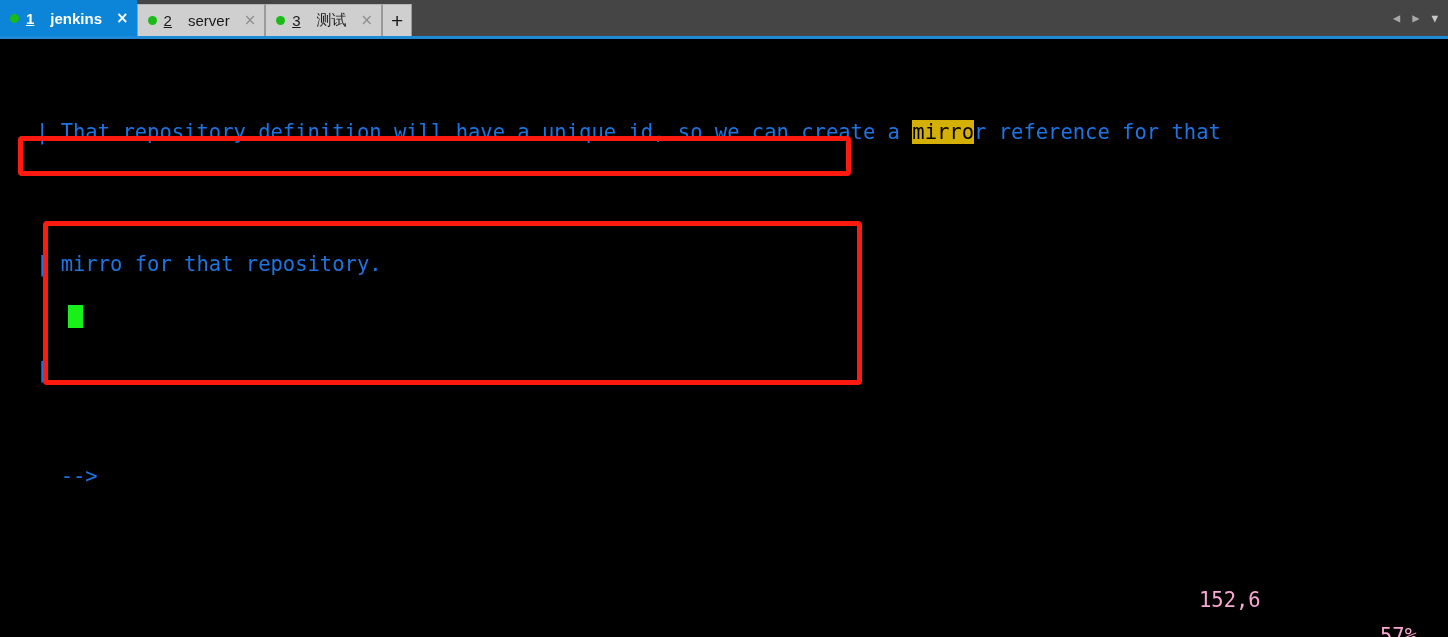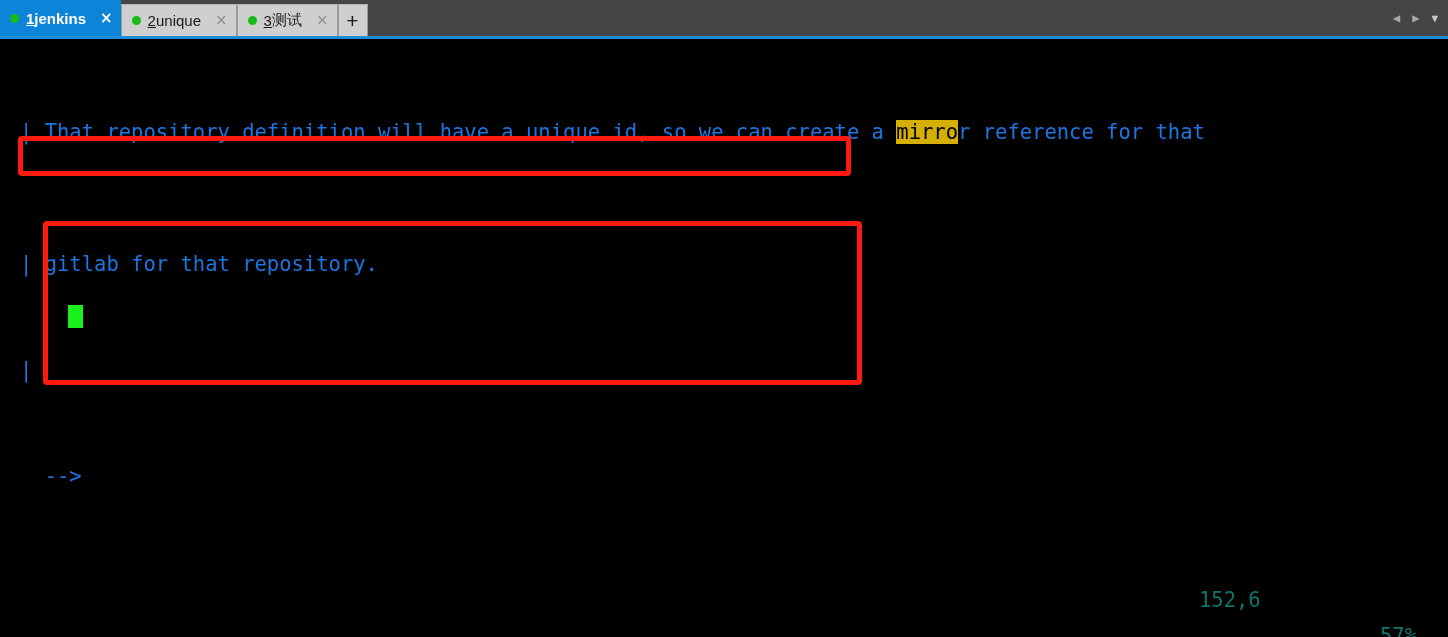--- a/index.html
+++ b/index.html
@@ -50,21 +50,21 @@
     border-top: 1px solid #b5b5b5;
   }
   .tab-dot {
     width: 9px; height: 9px;
     border-radius: 50%;
     background: #18bb18;
     margin-right: 7px;
     flex: 0 0 auto;
   }
   .tab-num { text-decoration: underline; }
-  .tab-label { margin-left: 0px; }
+  .tab-label { margin-left: 16px; }
   .tab-close {
     margin-left: 14px;
     font-size: 15px;
     line-height: 1;
     font-family: "DejaVu Sans", sans-serif;
   }
   .tab.active .tab-close { color: #ffffff; }
   .tab.inactive .tab-close { color: #8e8e8e; }
   .tab-newbtn {
     height: 32px; width: 30px;
@@ -100,21 +100,21 @@
     left: 0; top: 39px;
     width: 1448px; height: 598px;
     background: #000000;
     font-family: "DejaVu Sans Mono", monospace;
     font-size: 20.5px;
     line-height: 26.5px;
     letter-spacing: 0px;
     white-space: pre;
     color: #e8e8e8;
   }
-  .line { height: 26.5px; padding-left: 20px; }
+  .line { height: 26.5px; padding-left: 20px; margin-left: 16px; }
   .cm   { color: #1e74e0; }          
   .hl   { background: #d4b005; color: #000000; }
 
   
   #cursor {
     position: absolute;
     left: 68px; top: 305px;
     width: 15px; height: 23px;
     background: #19f019;
   }
@@ -128,21 +128,21 @@
     pointer-events: none;
   }
   #redbox-localrepo { left: 18px;  top: 136px; width: 833px; height: 40px; }
   #redbox-mirror    { left: 43px;  top: 221px; width: 819px; height: 164px; }
 
   
   #status {
     position: absolute;
     left: 0; top: 588px;
     width: 1448px; height: 34px;
-    color: #0f766e;
+    color: #f9a8d4;
     font-family: "DejaVu Sans Mono", monospace;
     font-size: 20.5px;
   }
   #status-pos  { position: absolute; left: 1199px; top: 0; }
   #status-zoom { position: absolute; left: 1380px; top: 0; margin-top: 36px; }
 </style>
 </head>
 <body>
 
 <div id="tabbar">
@@ -151,21 +151,21 @@
     <div class="tab active">
       <span class="tab-dot"></span>
       <span class="tab-num">1</span>
       <span class="tab-label"> jenkins</span>
       <span class="tab-close">×</span>
     </div>
 
     <div class="tab inactive">
       <span class="tab-dot"></span>
       <span class="tab-num">2</span>
-      <span class="tab-label"> unique</span>
+      <span class="tab-label"> server</span>
       <span class="tab-close">×</span>
     </div>
 
     <div class="tab inactive">
       <span class="tab-dot"></span>
       <span class="tab-num">3</span>
       <span class="tab-label"> 测试</span>
       <span class="tab-close">×</span>
     </div>
 
@@ -178,21 +178,21 @@
     <span class="navcaret">▼</span>
   </div>
 </div>
 <div id="tabbar-underline"></div>
 
 <div id="term">
 
   <div class="line"><span class="cm">| That repository definition will have a unique id, so we can create a </span><span class="hl">mirro</span><span class="cm">r reference for that</span></div>
 
 
-  <div class="line"><span class="cm">| gitlab for that repository.</span></div>
+  <div class="line"><span class="cm">| mirro for that repository.</span></div>
 
   <div class="line"><span class="cm">|</span></div>
 
   <div class="line"><span class="cm">  --&gt;</span></div>
 
   
 
   
 
   

